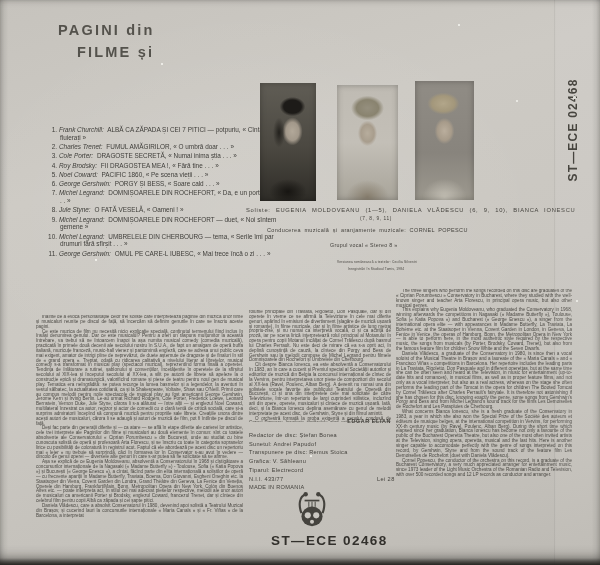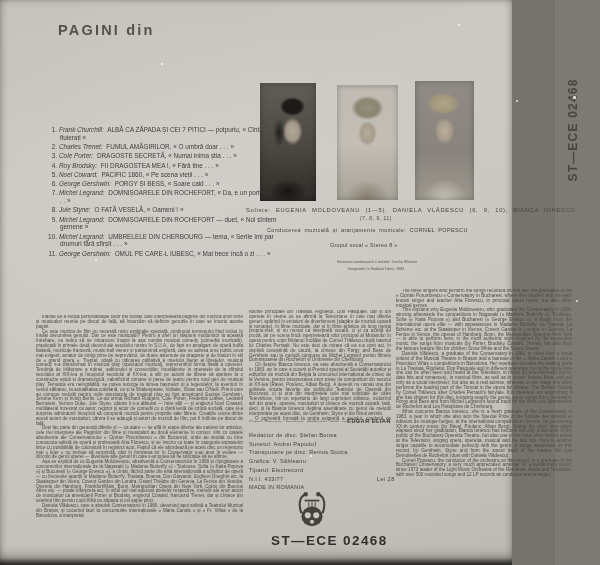--- a/index.html
+++ b/index.html
@@ -1,18 +1,18 @@
 <!DOCTYPE html>
 <html><head>
 <meta charset="utf-8">
 <style>
   html,body{margin:0;padding:0;}
   body{width:600px;height:565px;background:#76736d;overflow:hidden;
        font-family:"Liberation Sans","DejaVu Sans",sans-serif;}
-  #cover{position:absolute;left:0;top:0;width:512px;height:565px;
+  #cover{position:absolute;left:0;top:0;width:600px;height:565px;
     background:
       radial-gradient(ellipse 420px 300px at 42% 38%, rgba(255,255,255,.10), rgba(255,255,255,0) 70%),
       linear-gradient(163deg,#c6c3bd 0%,#cdcac4 28%,#cac7c1 55%,#c2bfb9 86%,#bcb9b3 100%);
     color:#413f3b;text-decoration:underline;}
   
   .vignette{position:absolute;inset:0;pointer-events:none;z-index:50;
     box-shadow:inset 0 -12px 14px -8px rgba(36,35,32,.85),
                inset 0 5px 9px -7px rgba(36,35,32,.55),
                inset 6px 0 10px -8px rgba(36,35,32,.45),
                inset -6px 0 10px -8px rgba(36,35,32,.40);}
@@ -93,20 +93,21 @@
     transform:rotate(-90deg);font-size:12px;font-weight:bold;letter-spacing:1.2px;
     color:#47453f;text-align:center;z-index:41;}
 </style>
 </head>
 <body>
 
 <div id="cover">
 
   <div class="title">
     <div class="l1">PAGINI din</div>
+    <div class="l2">FILME și</div>
   </div>
 
   <ol class="tracks">
     <li><span class="tn">1.</span><span class="tc">Frank Churchill:</span> <span class="tt">ALBĂ CA ZĂPADA ȘI CEI 7 PITICI — potpuriu, « Cîntați și fluierați »</span></li>
     <li><span class="tn">2.</span><span class="tc">Charles Trenet:</span> <span class="tt">FUMUL AMĂGIRILOR, « O umbră doar . . . »</span></li>
     <li><span class="tn">3.</span><span class="tc">Cole Porter:</span> <span class="tt">DRAGOSTE SECRETĂ, « Numai inima știa . . . »</span></li>
     <li><span class="tn">4.</span><span class="tc">Roy Brodsky:</span> <span class="tt">FII DRAGOSTEA MEA !, « Fără tine . . . »</span></li>
     <li><span class="tn">5.</span><span class="tc">Noel Coward:</span> <span class="tt">PACIFIC 1860, « Pe scena vieții . . . »</span></li>
     <li><span class="tn">6.</span><span class="tc">George Gershwin:</span> <span class="tt">PORGY ȘI BESS, « Soare cald . . . »</span></li>
     <li><span class="tn">7.</span><span class="tc">Michel Legrand:</span> <span class="tt">DOMNIȘOARELE DIN ROCHEFORT, « Da, e un portret drăguț . . . »</span></li>

